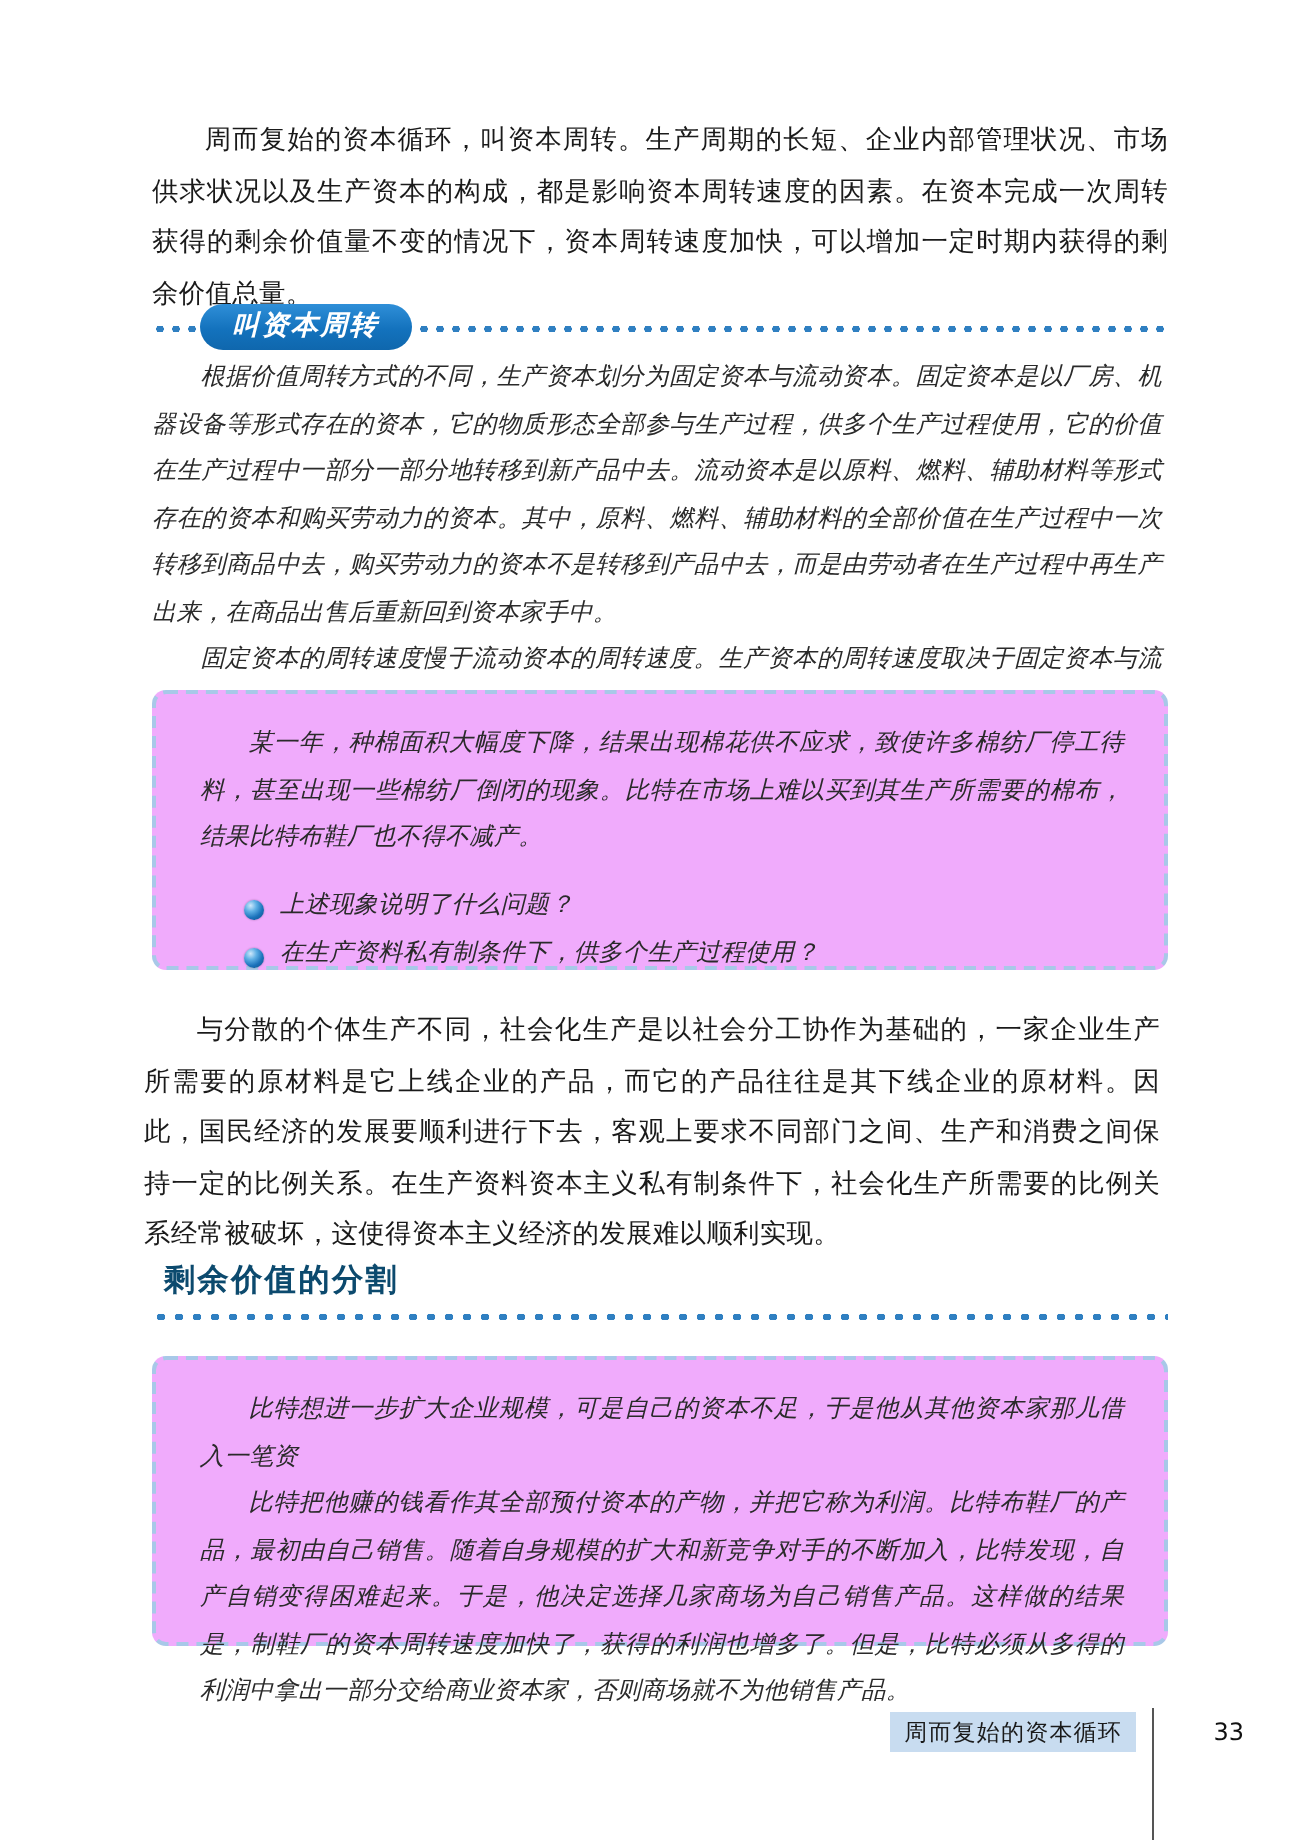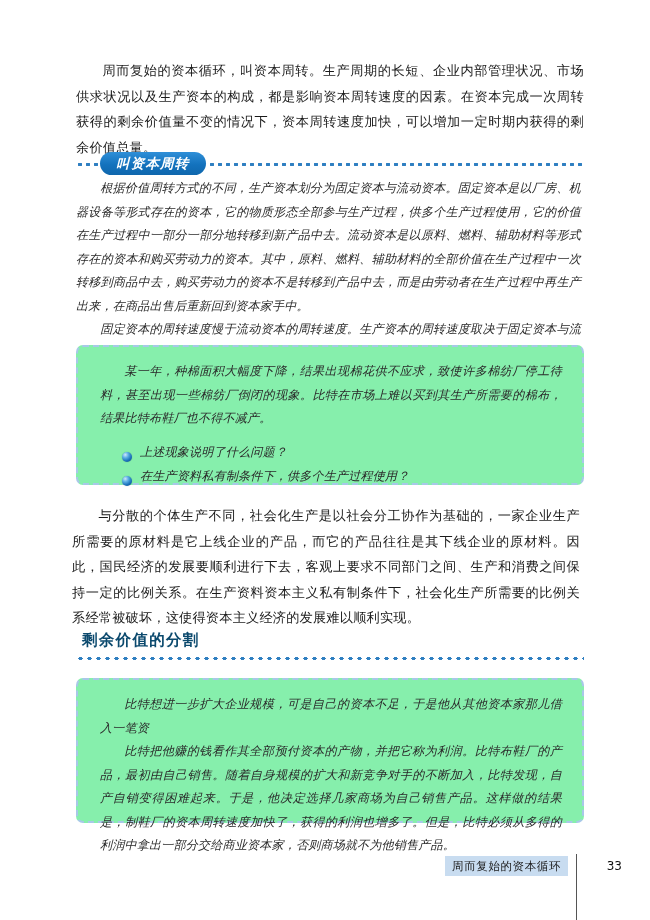--- a/index.html
+++ b/index.html
@@ -112,35 +112,35 @@
     background-size: 8px 3px;
     background-repeat: repeat-x;
   }
 
   
   .dash-box {
     position: absolute;
     border: 2px dashed #a8c8e8;
     border-radius: 7px;
     box-sizing: border-box;
-    background: #86efac;
+    background: #f0abfc;
   }
   .dash-box .inner {
     padding: 13px 20px 12px 22px;
   }
   .dash-box p { margin: 0; }
 
   
   .q-list {
     margin-top: 12px;
     padding-left: 22px;
   }
   .q-item {
     display: flex;
-    align-items: flex-end;
+    align-items: center;
     margin-bottom: 5px;
   }
   .q-bullet {
     flex: 0 0 auto;
     width: 10px;
     height: 10px;
     border-radius: 50%;
     margin-top: 5px;
     margin-right: 8px;
     background: radial-gradient(circle at 33% 28%, #cfe8fb 0%, #5fb0e5 30%, #1b72bb 62%, #0d4a80 100%);

